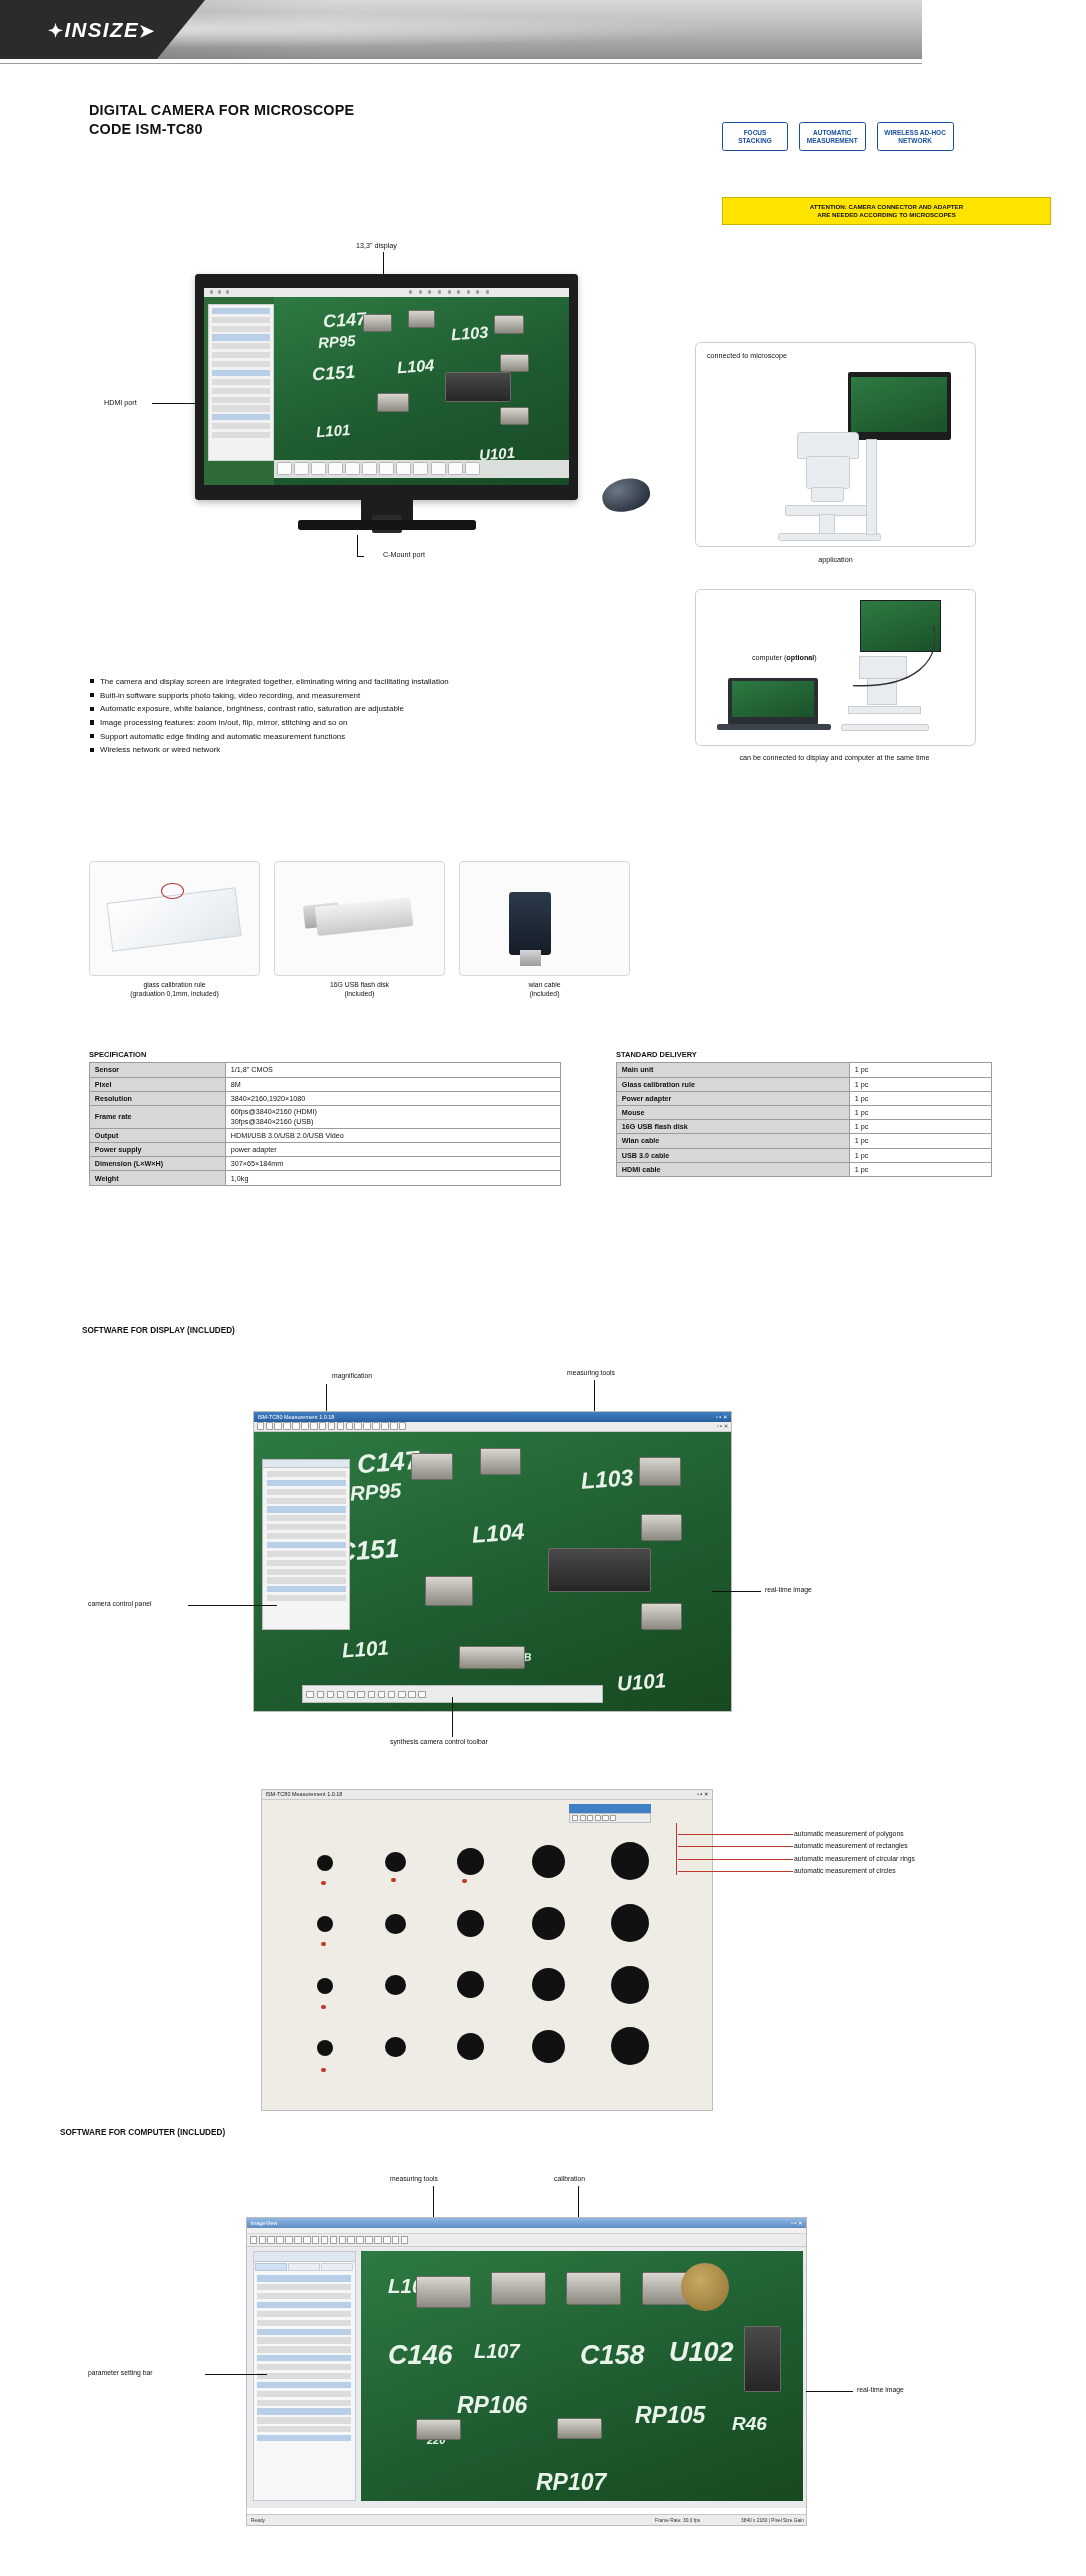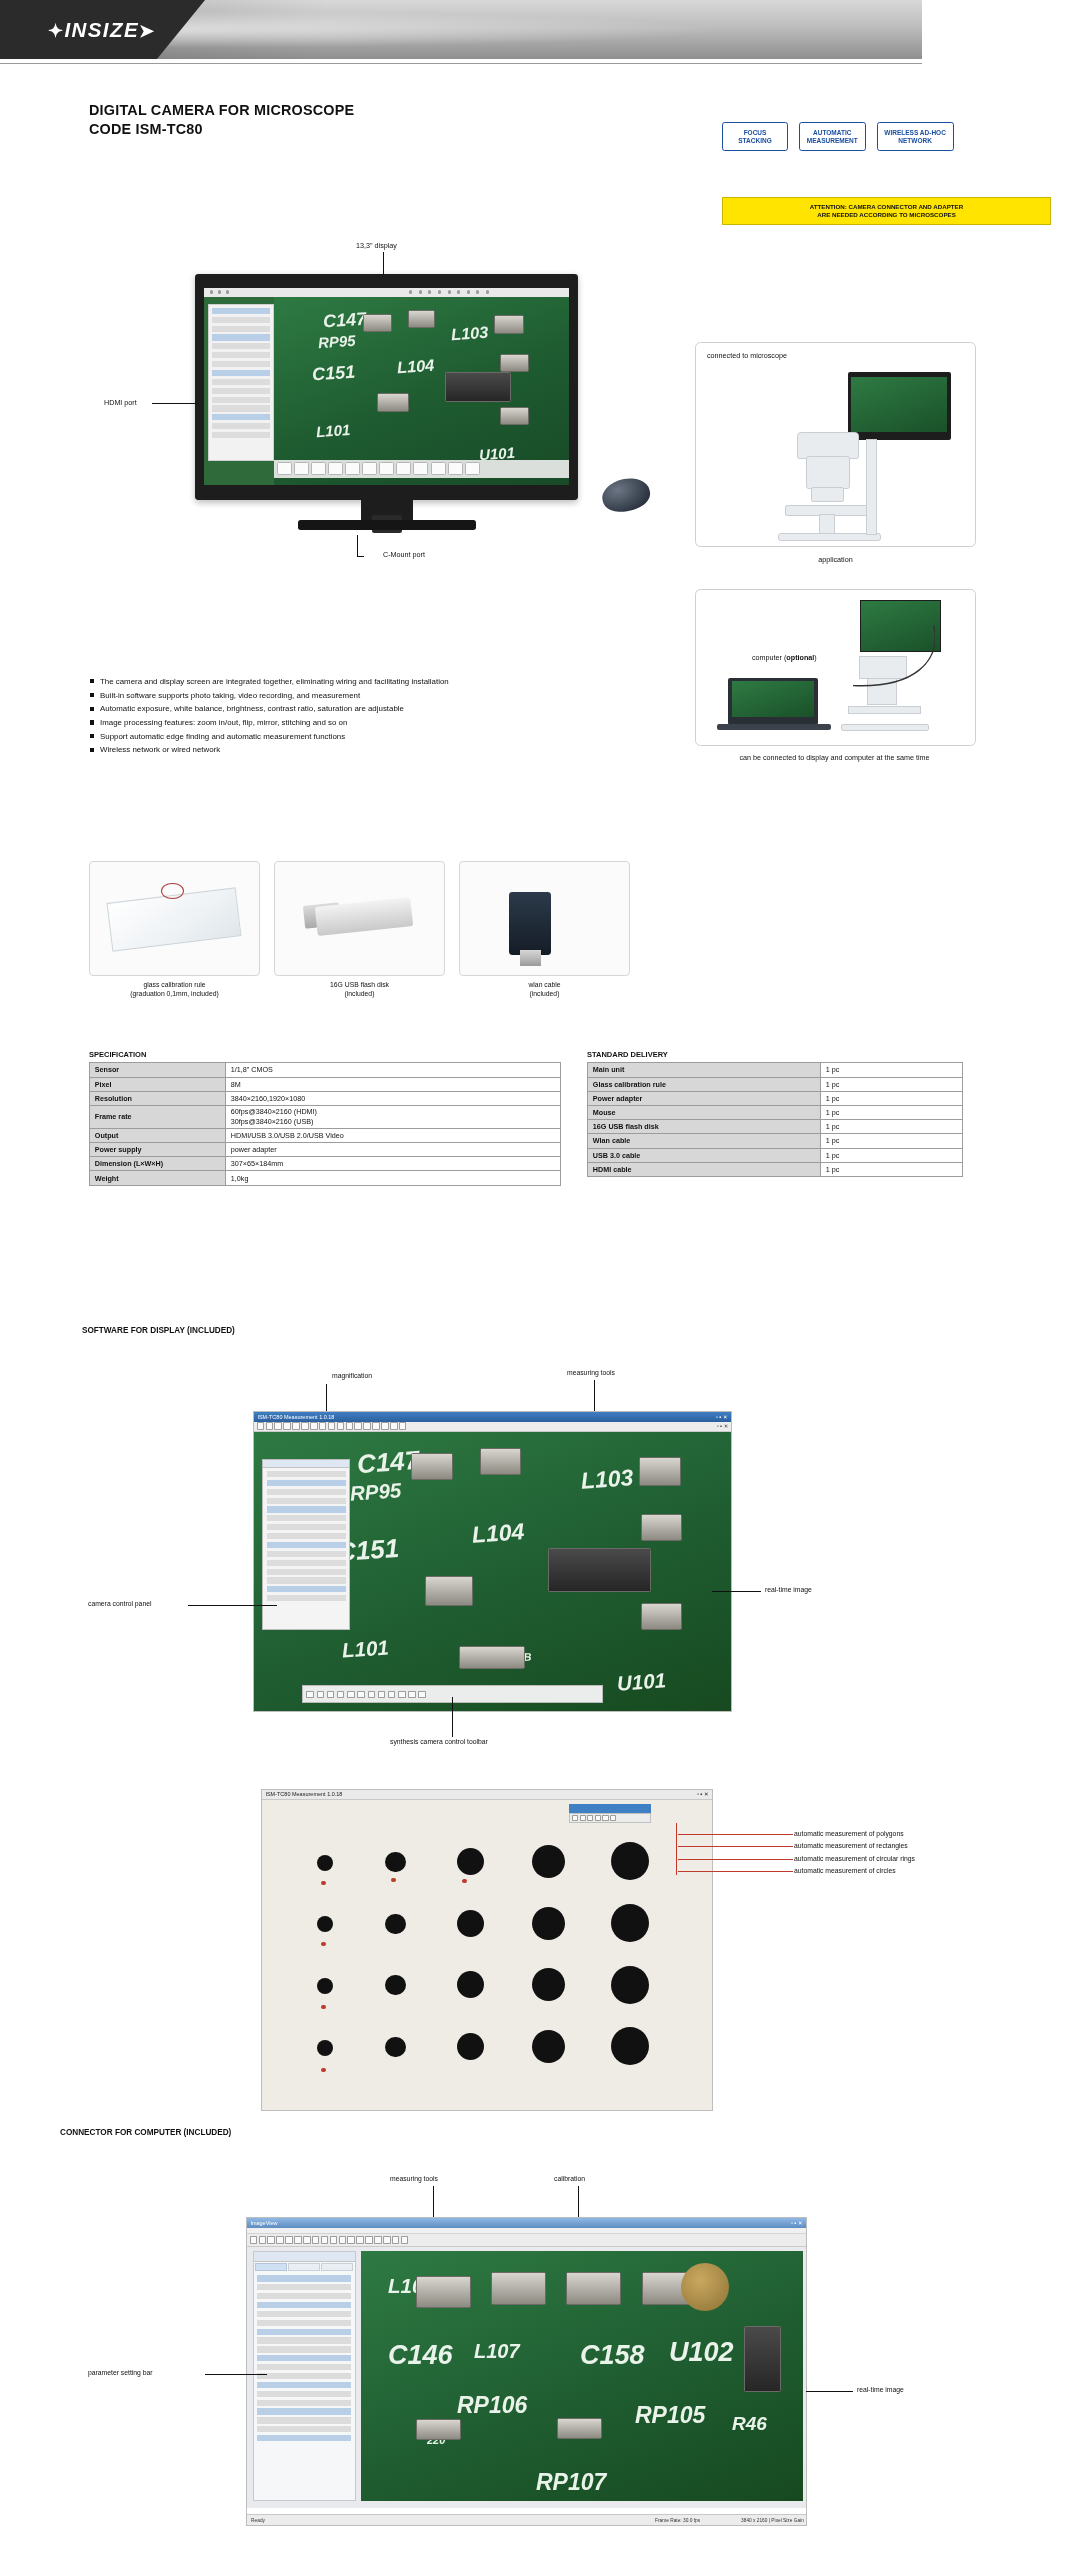--- a/index.html
+++ b/index.html
@@ -448,21 +448,21 @@
           <td class="v">307×65×184mm</td>
         </tr>
     <tr>
           <td class="k">Weight</td>
           <td class="v">1,0kg</td>
         </tr>
   </tbody>
     </table>
 </div>
 
-<div style="position:absolute; left:587px; top:1050px;">
+<div style="position:absolute; left:616px; top:1050px;">
   <div class="table-title">STANDARD DELIVERY</div>
   <table class="spec" style="margin-top:3.4px; width:376px;">
     <tbody>
         <tr>
           <td class="k" style="width:233px;">Main unit</td>
           <td class="v">1 pc</td>
         </tr>
     <tr>
           <td class="k" style="width:233px;">Glass calibration rule</td>
           <td class="v">1 pc</td>
@@ -641,21 +641,21 @@
 <div class="anno" style="left:794px; top:1830px;">automatic measurement of polygons</div>
 <div class="anno" style="left:794px; top:1842px;">automatic measurement of rectangles</div>
 <div class="anno" style="left:794px; top:1855px;">automatic measurement of circular rings</div>
 <div class="anno" style="left:794px; top:1867px;">automatic measurement of circles</div>
 <div class="anno-line" style="left:678px; top:1834px; width:115px;"></div>
 <div class="anno-line" style="left:678px; top:1846px; width:115px;"></div>
 <div class="anno-line" style="left:678px; top:1859px; width:115px;"></div>
 <div class="anno-line" style="left:678px; top:1871px; width:115px;"></div>
 <div style="position:absolute;left:676px;top:1823px;width:0.7px;height:52px;background:#c0392b;"></div>
 
-<div class="section-title" style="position:absolute; left:60px; top:2128px;">CONNECTOR FOR COMPUTER (INCLUDED)</div>
+<div class="section-title" style="position:absolute; left:60px; top:2128px;">SOFTWARE FOR COMPUTER (INCLUDED)</div>
 
 <div class="anno" style="left:390px; top:2175px;">measuring tools</div>
 <div class="blk-line" style="left:433px; top:2186px; width:0.7px; height:31.5px;"></div>
 <div class="anno" style="left:554px; top:2175px;">calibration</div>
 <div class="blk-line" style="left:578px; top:2186px; width:0.7px; height:31.5px;"></div>
 
 <div class="sw-shot" style="left:246px; top:2217px; width:561px; height:309px;">
   <div class="win-title" style="background:linear-gradient(180deg,#8fb8e6,#5d8dc2);">
     <span>ImageView</span>
     <span style="margin-left:auto;">▫ ▪ ✕</span>

